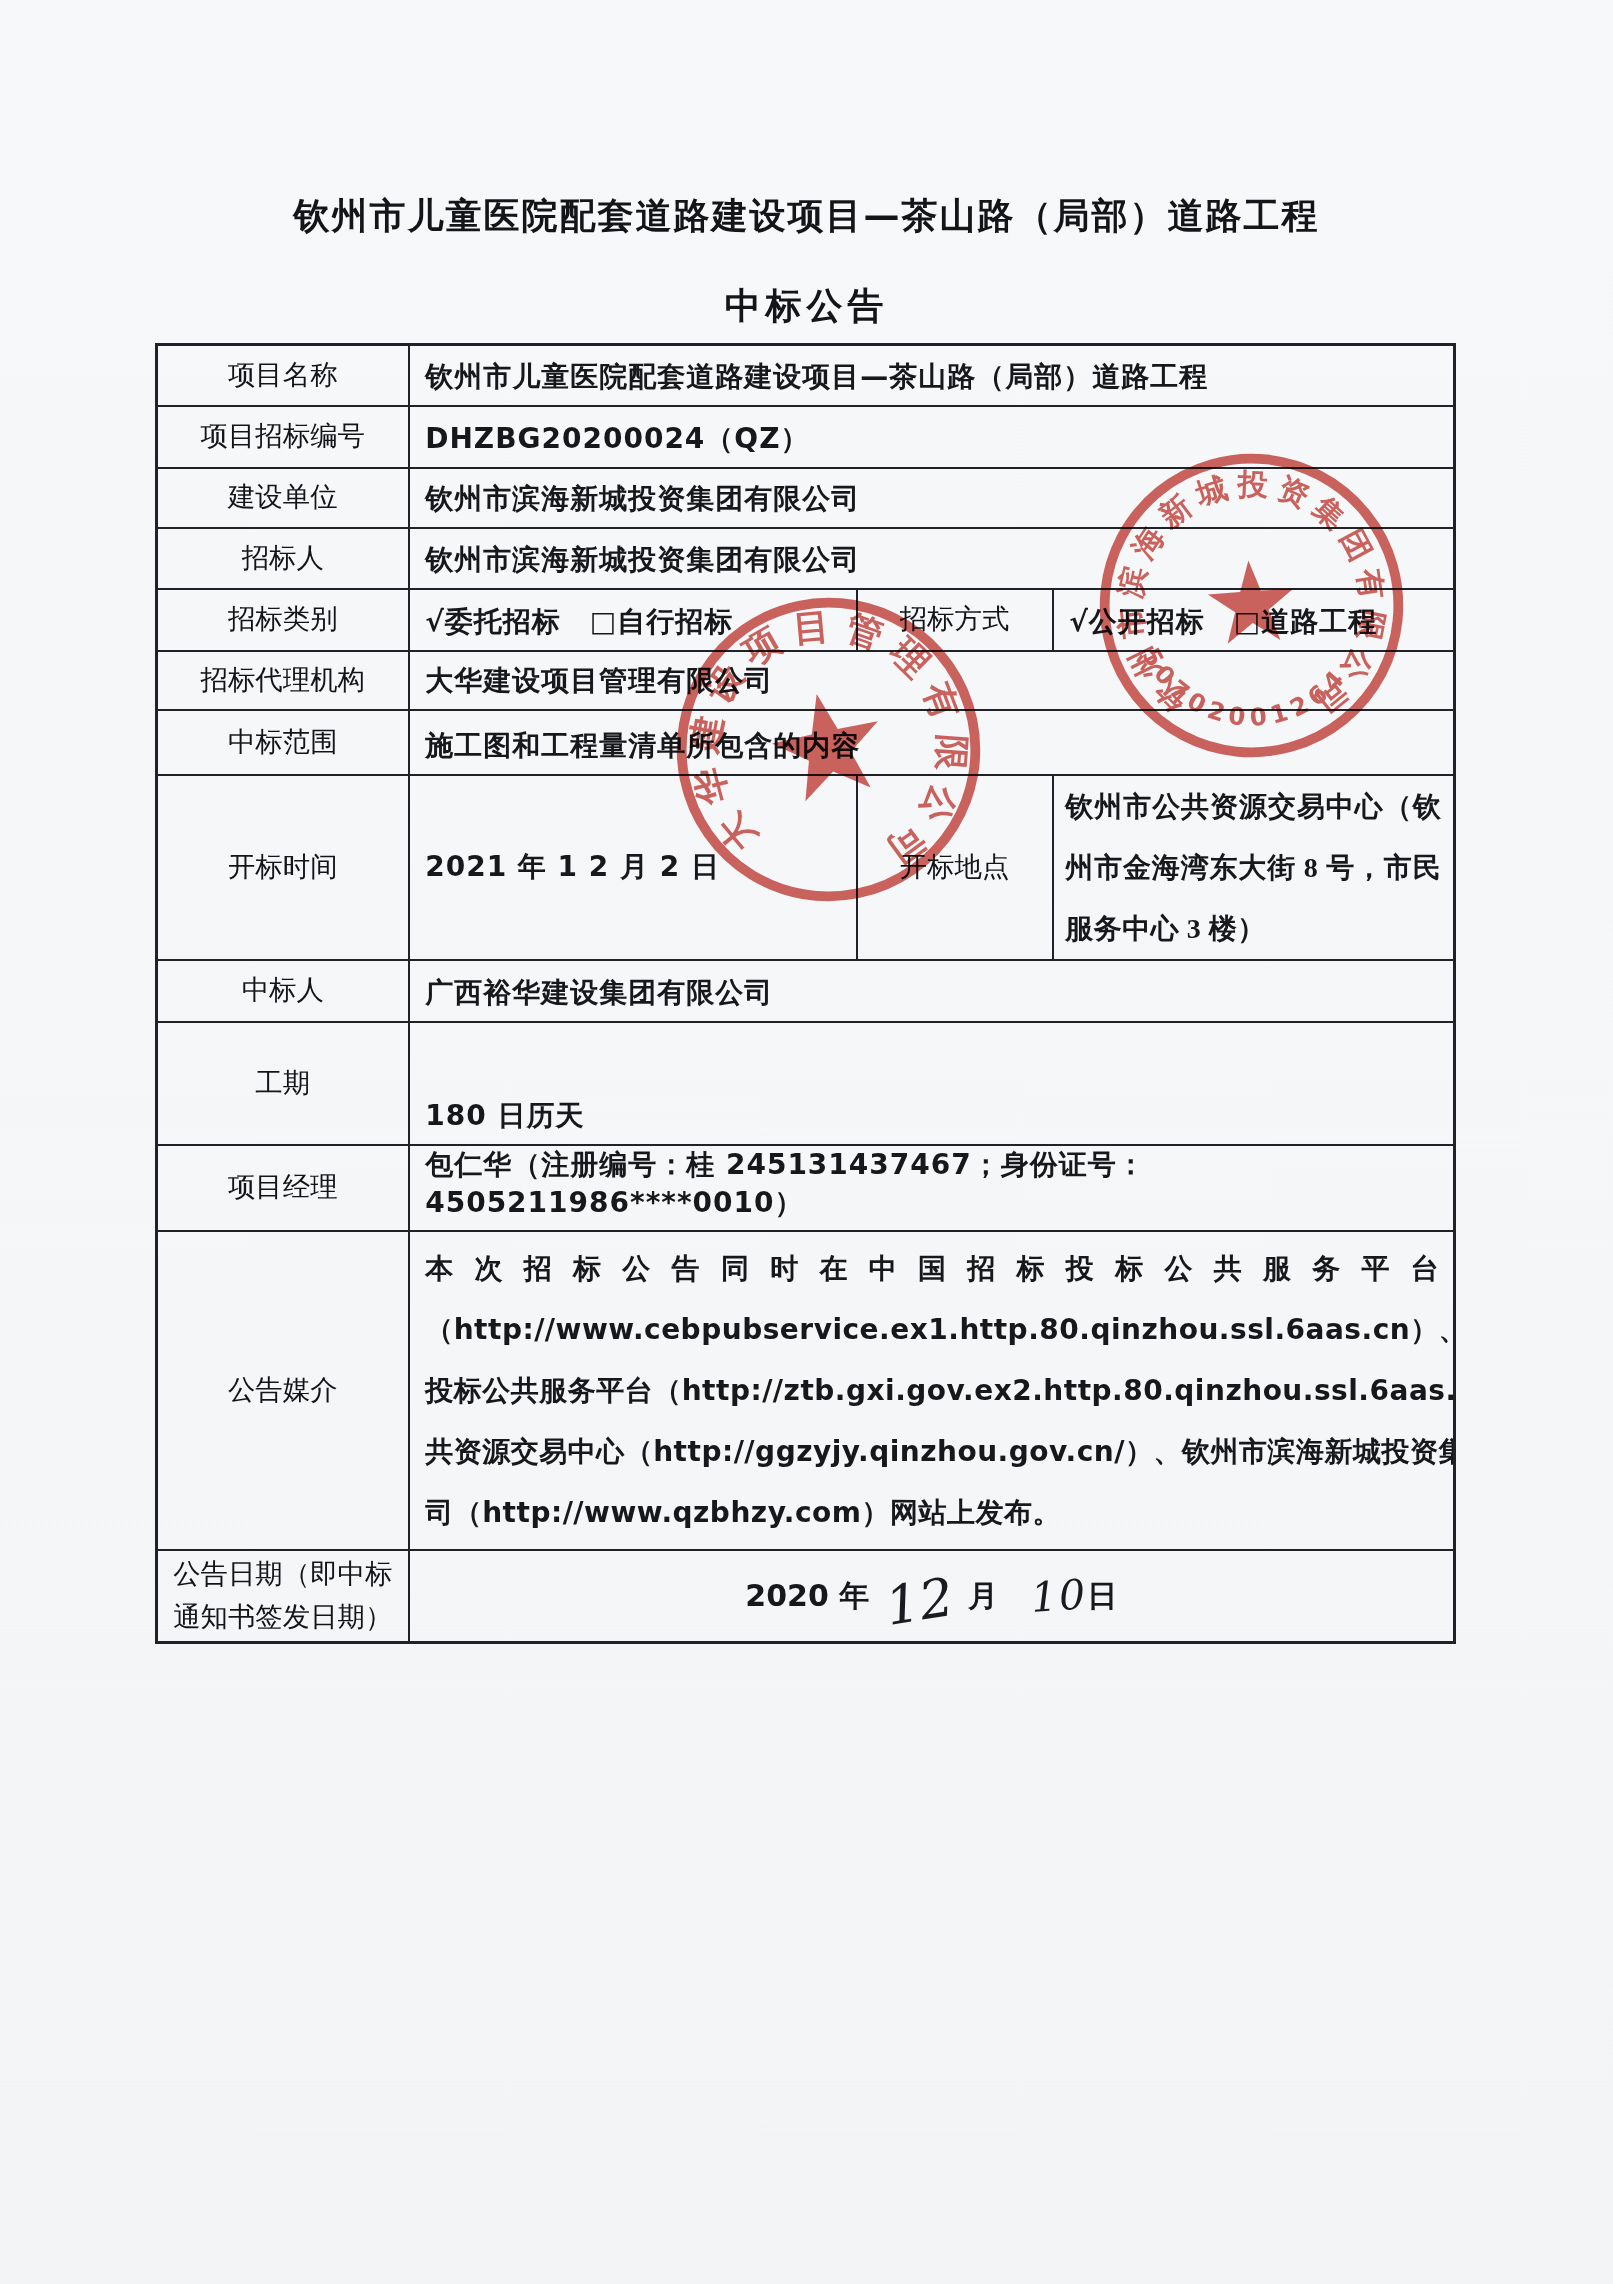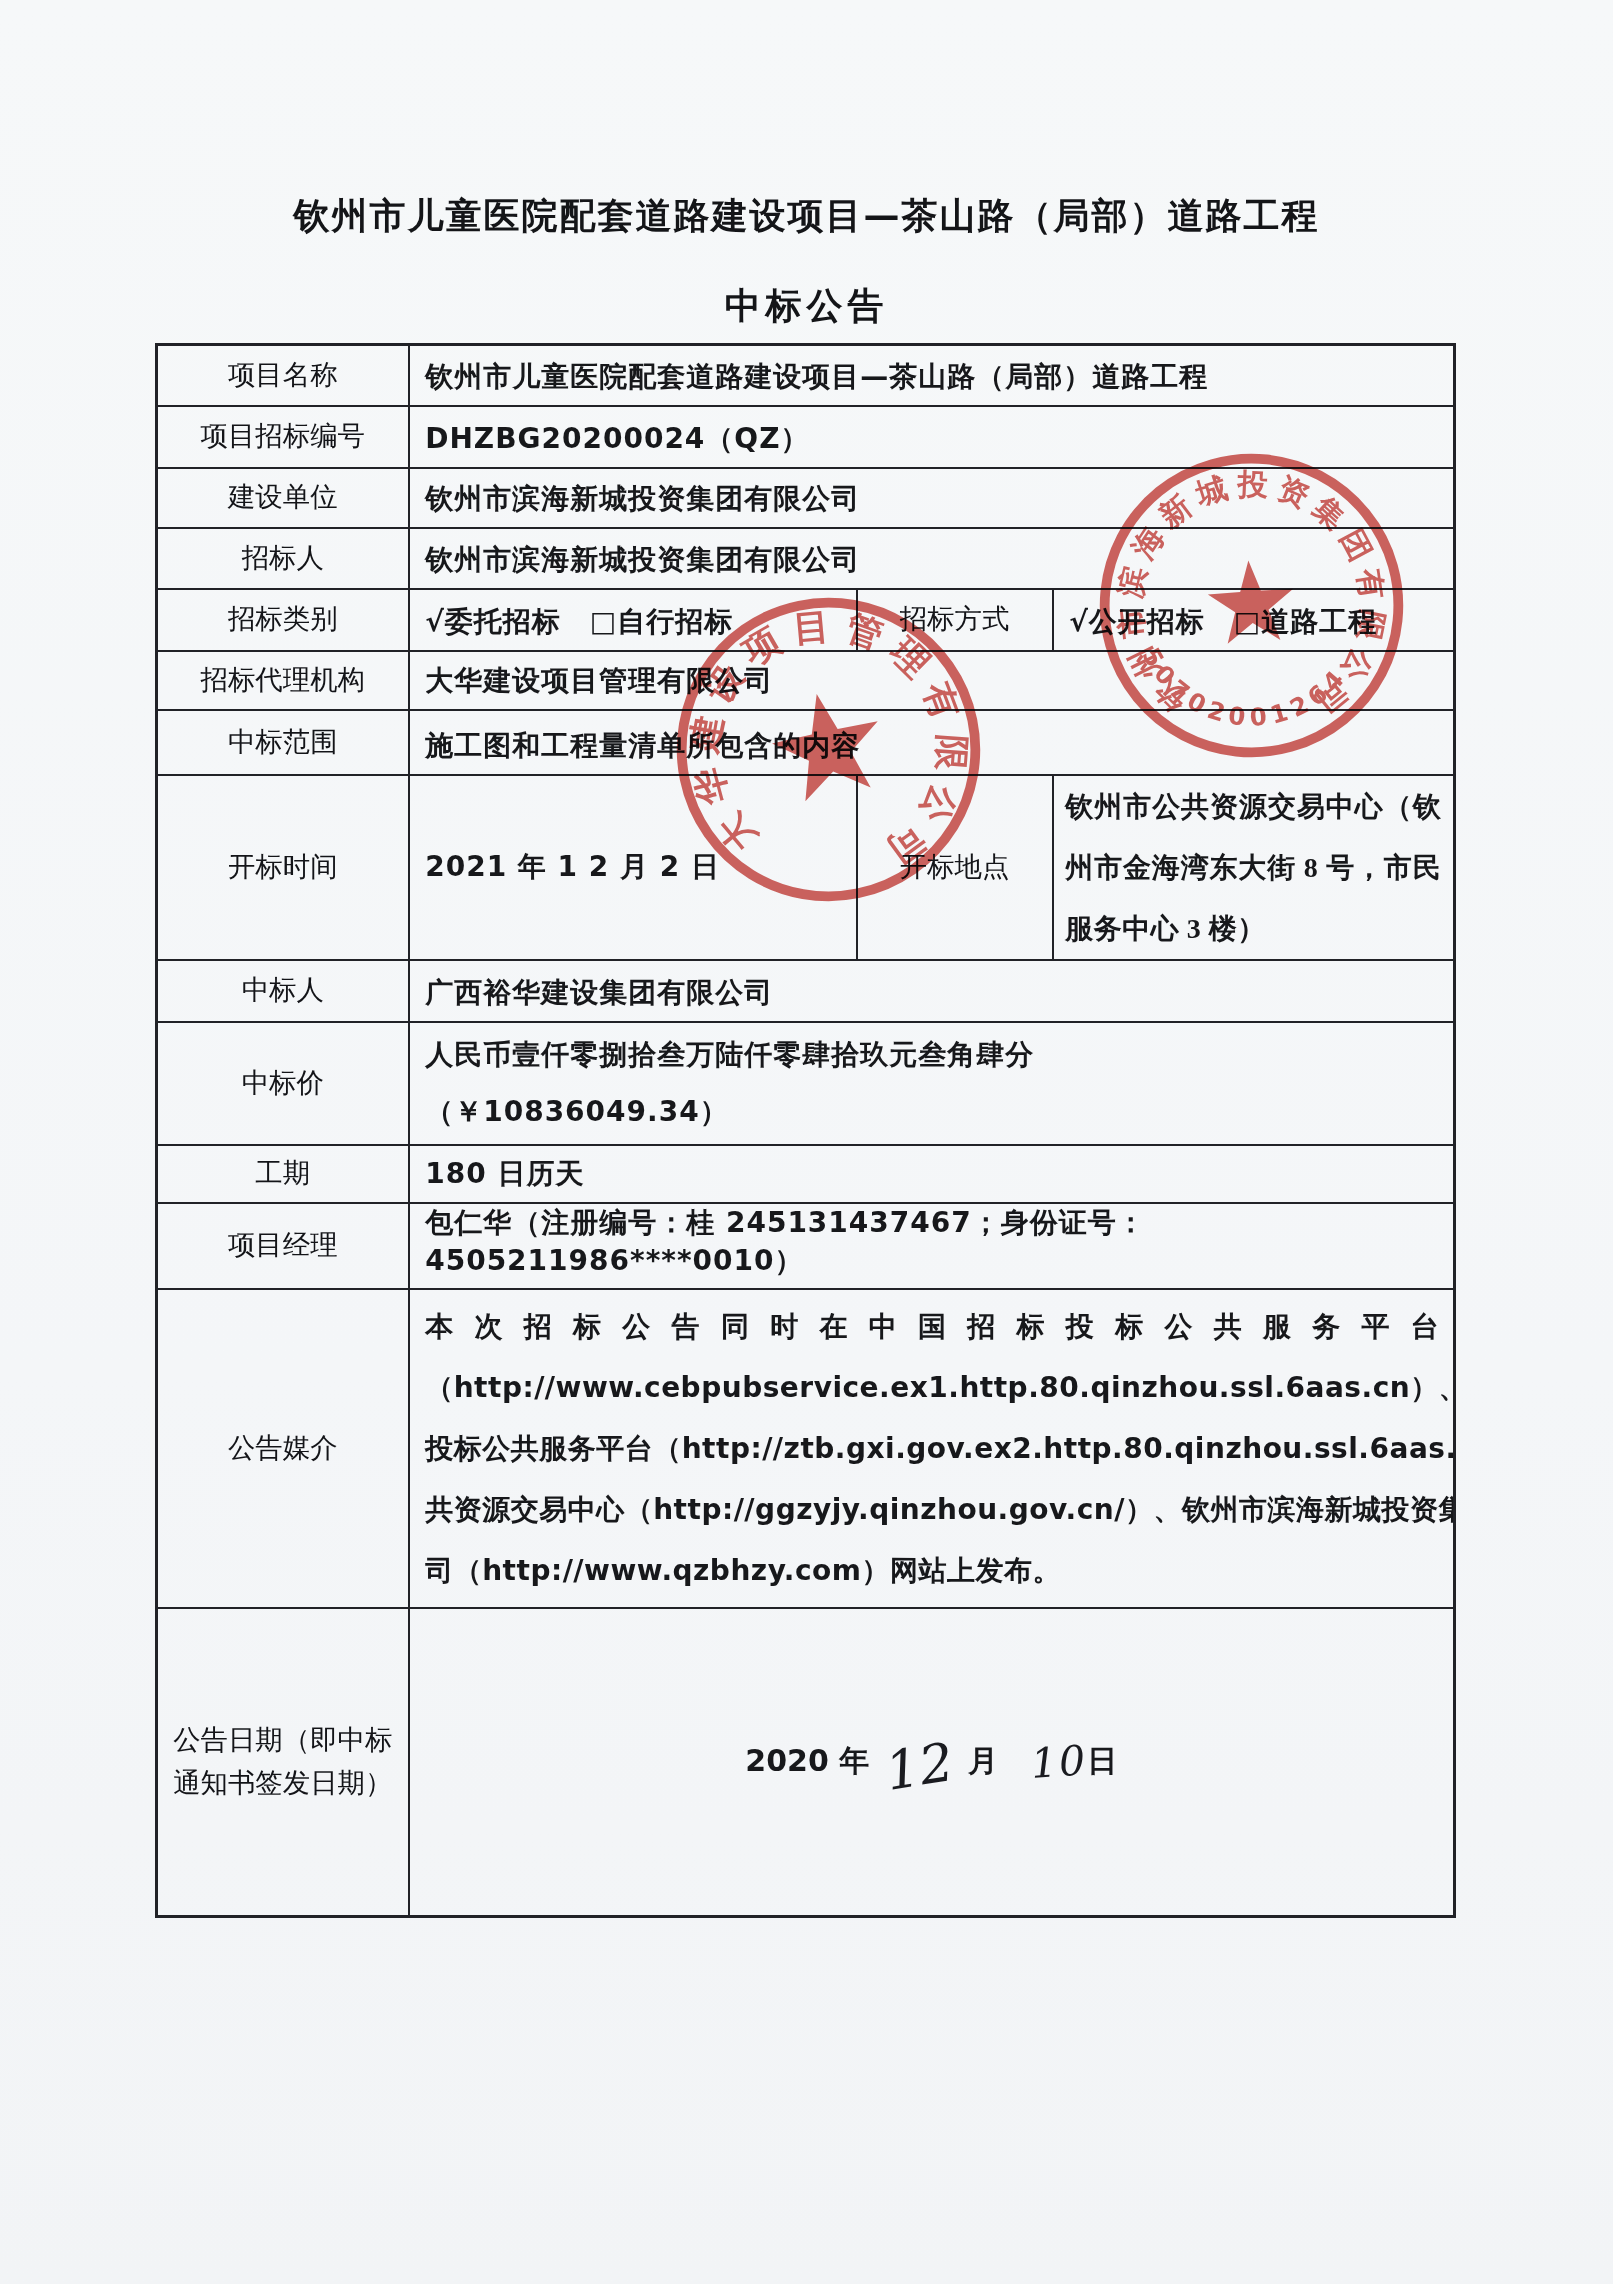--- a/index.html
+++ b/index.html
@@ -139,27 +139,20 @@
       <td class="val mid">2021 年 1 2 月 2 日</td>
       <td class="lab">开标地点</td>
       <td class="place-val">钦州市公共资源交易中心（钦州市金海湾东大街 8 号，市民服务中心 3 楼）</td>
     </tr>
 
     <tr>
       <td class="lab">中标人</td>
       <td class="val" colspan="3">广西裕华建设集团有限公司</td>
     </tr>
 
-    <tr>
-      <td class="lab">中标价</td>
-      <td class="val mid" colspan="3">
-        <div class="price-words">人民币壹仟零捌拾叁万陆仟零肆拾玖元叁角肆分</div>
-        <div>（￥10836049.34）</div>
-      </td>
-    </tr>
 
     <tr>
       <td class="lab">工期</td>
       <td class="val" colspan="3">180 日历天</td>
     </tr>
 
 
     <tr>
       <td class="lab">项目经理</td>
       <td class="val" colspan="3">包仁华（注册编号：桂 245131437467；身份证号：4505211986****0010）</td>

